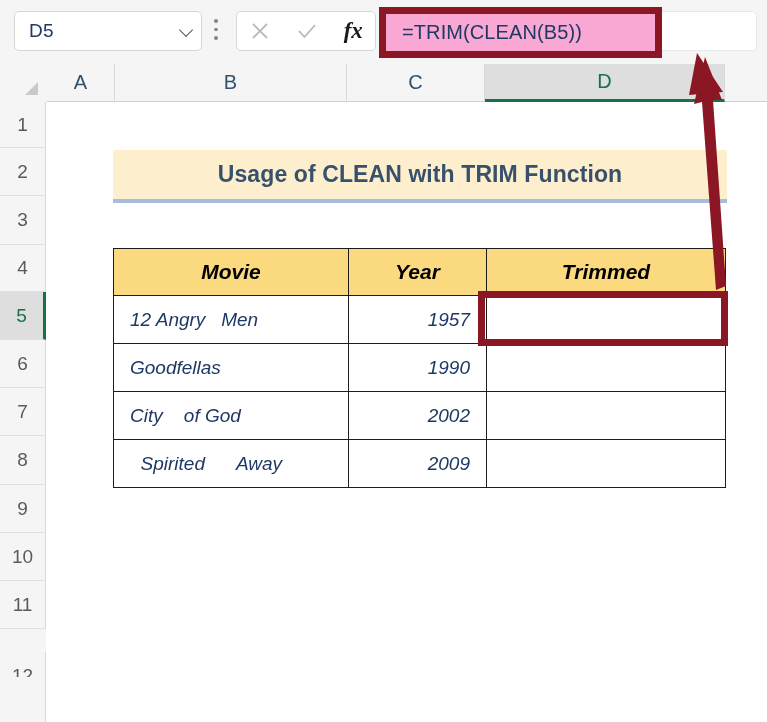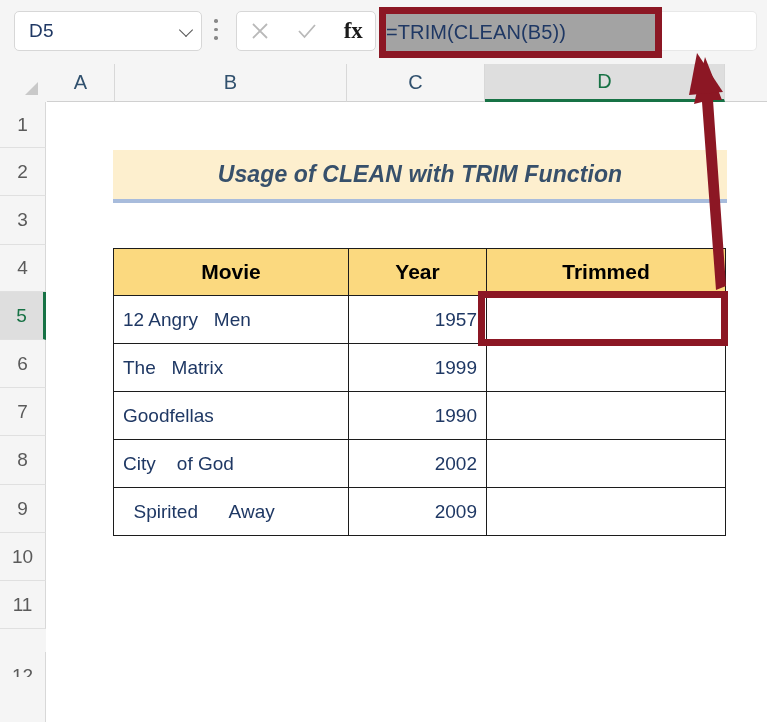--- a/index.html
+++ b/index.html
@@ -76,41 +76,43 @@
     border: 1px solid #d7d7d7;
     border-radius: 5px;
     box-sizing: border-box;
     display: flex;
     align-items: center;
     justify-content: space-around;
   }
   #fx-group svg { display: block; }
   .fx-label {
     font-family: "Liberation Serif", serif;
+    font-style: italic;
     font-weight: bold;
     font-size: 23px;
     color: #1a1a1a;
   }
   
   #formula-redbox {
     position: absolute;
     left: 379px; top: 7px;
     width: 283px; height: 51px;
     border: 7px solid #8C1724;
     background: #ffffff;
     box-sizing: border-box;
   }
   #formula-input {
     position: absolute;
     left: 0; top: 0; right: 0; bottom: 0;
     display: flex;
     align-items: center;
+    padding-left: 16px;
     font-size: 20px;
     color: #1f3864;
-    background: #a3a3a3;
+    background: #f9a8d4;
     letter-spacing: .1px;
   }
   #formula-rest {
     position: absolute;
     left: 662px; top: 11px;
     width: 95px; height: 40px;
     background: #ffffff;
     border: 1px solid #e8e8e8;
     border-left: none;
     border-radius: 0 5px 5px 0;
@@ -203,45 +205,45 @@
     display: flex;
     align-items: center;
     justify-content: center;
     box-sizing: border-box;
   }
   #title-text {
     font-size: 23px;
     font-weight: bold;
     color: #37506b;
     letter-spacing: .1px;
-    font-style: italic;
   }
   #title-underline {
     position: absolute;
     left: 66px; top: 97px;
     width: 614px; height: 4px;
     background: #a8bcdc;
   }
 
   
   #data-table {
     position: absolute;
     left: 66px; top: 146px;
     width: 612px;
     border-collapse: collapse;
     table-layout: fixed;
   }
   #data-table th, #data-table td {
     border: 1.6px solid #1c1c1c;
     box-sizing: border-box;
     height: 48px;
-    padding: 0 9px;
+    padding: 0 16px;
     font-size: 19px;
     color: #1f3864;
     background: #ffffff;
+    font-style: italic;
   }
   #data-table th {
     background: #FBD97F;
     color: #000000;
     font-weight: bold;
     font-size: 21px;
     text-align: center;
     height: 47px;
   }
   td.movie-cell {
@@ -355,25 +357,20 @@
         <th>Trimmed</th>
       </tr>
     </thead>
     <tbody>
       <tr>
         <td class="movie-cell">12 Angry   Men</td>
         <td class="year-cell">1957</td>
         <td class="trim-cell"></td>
       </tr>
       <tr>
-        <td class="movie-cell">The   Matrix</td>
-        <td class="year-cell">1999</td>
-        <td class="trim-cell"></td>
-      </tr>
-      <tr>
         <td class="movie-cell">Goodfellas</td>
         <td class="year-cell">1990</td>
         <td class="trim-cell"></td>
       </tr>
       <tr>
         <td class="movie-cell">City    of God</td>
         <td class="year-cell">2002</td>
         <td class="trim-cell"></td>
       </tr>
       <tr>

